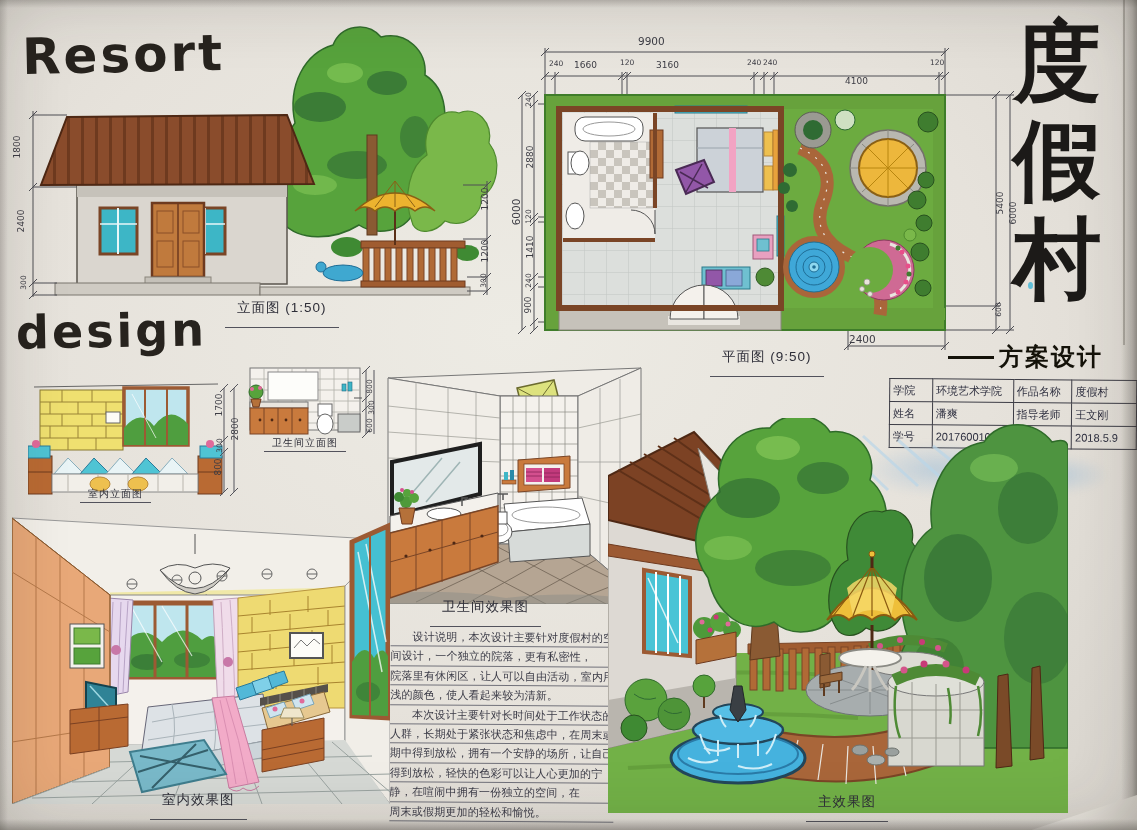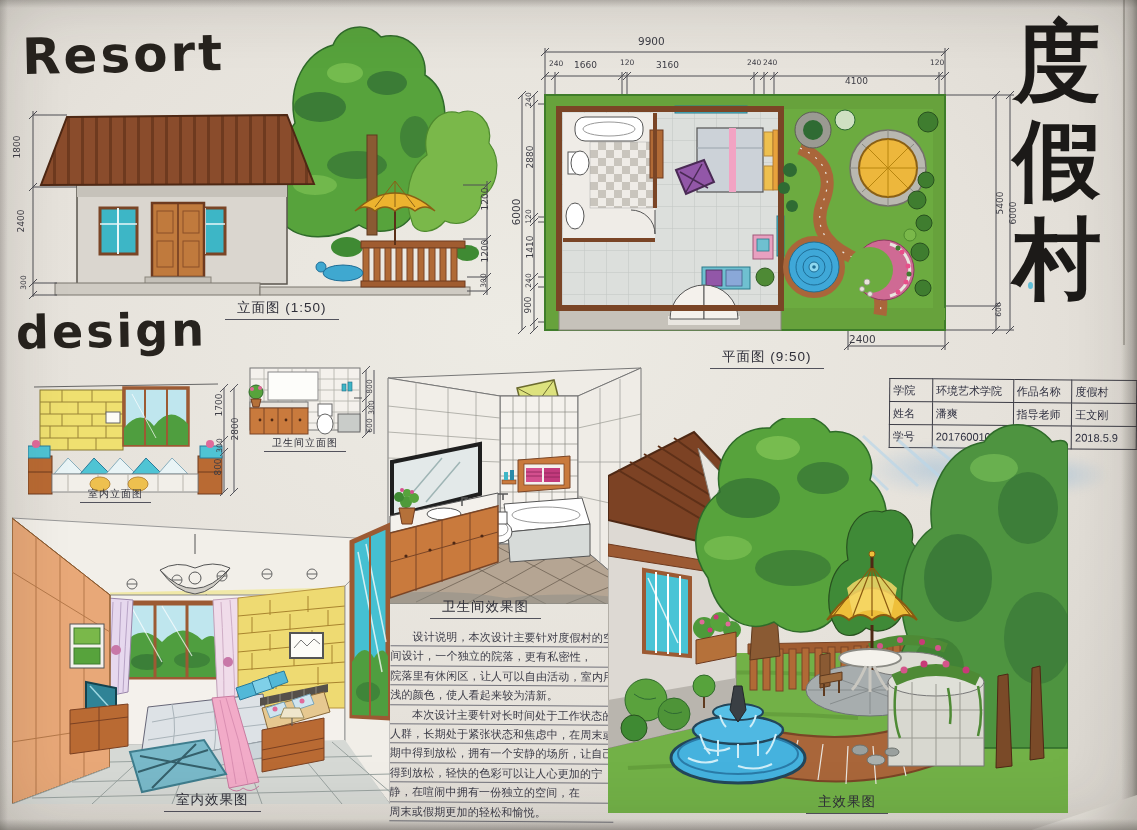--- a/index.html
+++ b/index.html
@@ -5,21 +5,21 @@
   html,body{margin:0;padding:0;background:#55524c;}
   .stage{position:relative;width:1137px;height:830px;overflow:hidden;
     background:radial-gradient(ellipse at 45% 40%, #edebe4 0%, #e6e2db 55%, #d8d4cd 100%);
     font-family:"Liberation Sans","DejaVu Sans",sans-serif;}
   .abs{position:absolute;}
   .dim{position:absolute;font-size:9px;color:#3c3c44;white-space:nowrap;font-family:"DejaVu Sans",sans-serif;}
   .dim.v{transform:rotate(-90deg);transform-origin:center;}
   .dim.s{font-size:7.5px;}
   .dim.b{font-size:10.5px;}
   .caption{position:absolute;font-size:13.5px;color:#2e2e38;border-bottom:1.3px solid #52525c;
-    padding:0 12px 2px;white-space:nowrap;letter-spacing:1px;}
+    padding:0 12px 10px;white-space:nowrap;letter-spacing:1px;}
   .caption.sm{font-size:10px;padding:0 8px 1px;}
   .title-en{position:absolute;font-weight:800;color:#27231e;letter-spacing:3px;
     font-family:"DejaVu Sans",sans-serif;}
   #t-resort{left:22px;top:26px;font-size:50px;transform:rotate(-1.2deg);}
   #t-design{left:16px;top:304px;font-size:46px;transform:rotate(-1deg);}
   .cn-title{position:absolute;left:1000px;top:14px;width:114px;text-align:center;font-weight:700;
     color:#1c1a18;font-size:88px;line-height:1.12;font-family:"Liberation Serif","DejaVu Serif",serif;}
   .scheme{position:absolute;left:948px;top:341px;display:flex;align-items:center;gap:5px;
     color:#141209;font-weight:800;font-size:24px;letter-spacing:2px;}
   .scheme-dash{width:46px;height:3px;background:#141209;}
@@ -370,20 +370,24 @@
   <span class="dim v" style="left:1002px;top:208px">6000</span>
   <span class="dim v s" style="left:991px;top:305px">600</span>
   <span class="dim b" style="left:849px;top:333px">2400</span>
   <div class="caption" style="left:710px;top:348px">平面图 (9:50)</div>
 
   <div class="cn-title">
     <div>度</div>
     <div>假</div>
     <div>村</div>
   </div>
+  <div class="scheme">
+    <span class="scheme-dash"></span>
+    <span>方案设计</span>
+  </div>
 
   <table class="info-table">
     <tbody>
         <tr>
       <td class="c0">学院</td>
       <td class="c1">环境艺术学院</td>
       <td class="c2">作品名称</td>
       <td class="c3">度假村</td>
     </tr>
     <tr>
@@ -560,21 +564,21 @@
       <polygon points="250,218 312,206 312,248 250,260" fill="#b96a33" stroke="#7a4022"></polygon>
       <path d="M250 238 L312 226 M250 248 L312 236" stroke="#7a4022" fill="none"></path>
       <polygon points="272,196 288,196 292,206 268,206" fill="#efe6cc" stroke="#9a8a5a"></polygon>
       <line x1="280" y1="206" x2="280" y2="214" stroke="#555"></line>
     </g>
     <g>
       <polygon points="118,240 192,228 214,262 130,280" fill="#79b9c9" stroke="#3f7d8d" stroke-width="2"></polygon>
       <path d="M128 244 L204 258 M184 232 L140 276 M126 260 L196 238" stroke="#35606b" stroke-width="2" fill="none"></path>
     </g>
   </svg>
-  <div class="caption" style="left:164px;top:791px">室内效果图</div>
+  <div class="caption" style="left:150px;top:791px">室内效果图</div>
 
   <svg class="abs" style="left:608px;top:418px" width="460" height="395" viewBox="0 0 460 395">
     <g stroke="#b9d6e8" stroke-width="3" opacity=".7">
       <path d="M190 20 L240 70 M220 15 L280 72 M255 18 L310 68 M290 22 L340 66 M325 28 L370 64 M180 50 L220 88" fill="none"></path>
     </g>
     <rect x="0" y="235" width="460" height="160" fill="#72b147"></rect>
     <path d="M10 260 Q120 250 240 258 M30 300 Q140 292 250 300 M20 350 Q100 344 190 352" stroke="#578f33" stroke-width="4" opacity=".5" fill="none"></path>
     <g>
       <polygon points="140,226 350,222 350,232 140,236" fill="#a05c30" stroke="#7a4526"></polygon>
       <rect x="142" y="232" width="7" height="40" fill="#b06a36" stroke="#7a4526"></rect>

